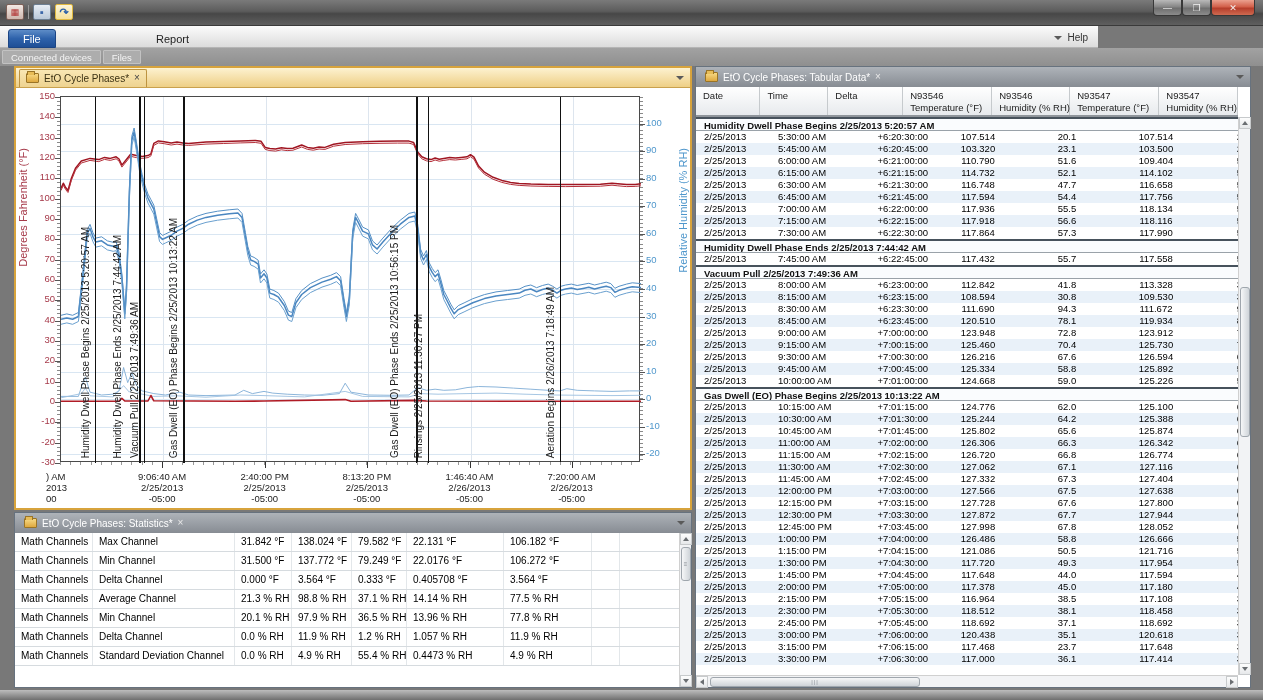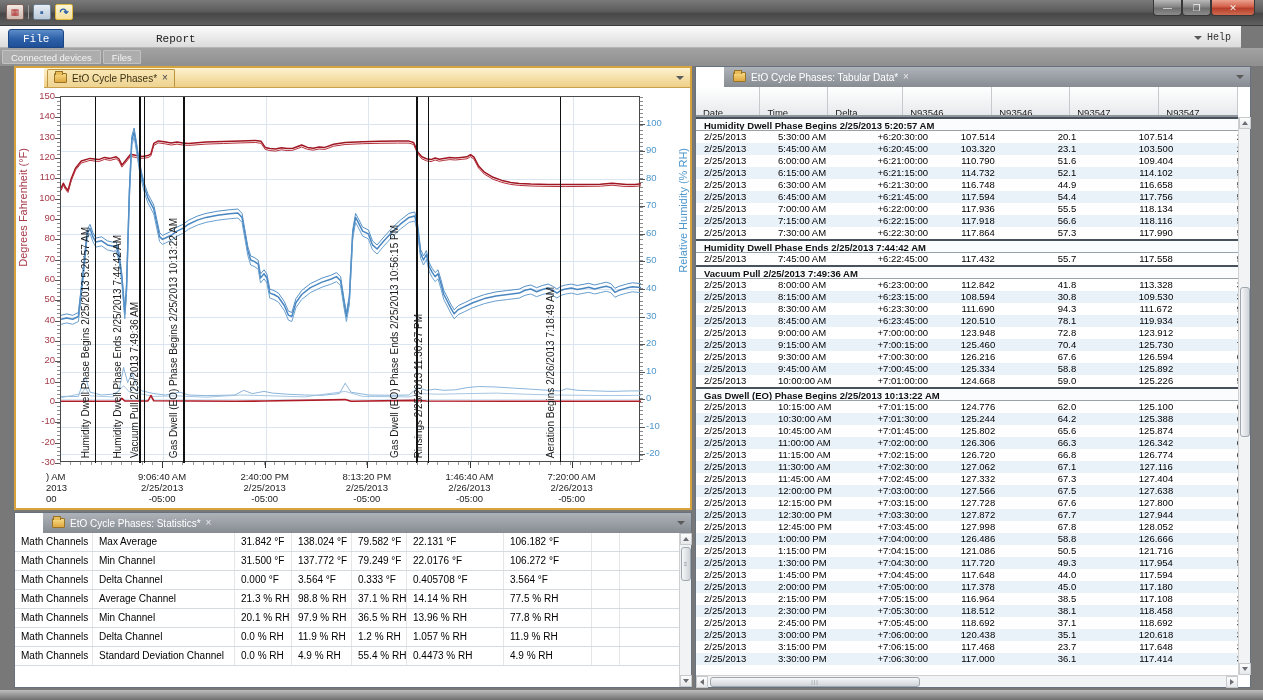--- a/index.html
+++ b/index.html
@@ -20,22 +20,22 @@
   .save-ico { background:linear-gradient(180deg,#e8eef5,#b9c8d8); border:1px solid #6d7f92; color:#3a66a8; }
   .import-ico { background:linear-gradient(180deg,#fdf6da,#f4e09a); border:1px solid #e0b93f; color:#2d62a8; font-weight:bold; }
   .win-btns { position:absolute; right:8px; top:0; display:flex; }
   .wbtn { width:29px; height:16px; border:1px solid #383838; border-top:none;
     border-radius:0 0 4px 4px; display:flex; align-items:center; justify-content:center;
     font-size:9px; color:#f2f2f2;
     background:linear-gradient(180deg,#b9b9b9,#868686 45%,#6e6e6e 55%,#8c8c8c); }
   .wbtn.close { width:44px; background:linear-gradient(180deg,#eba18f,#d2604a 45%,#b53e2b 55%,#cf6a50); }
 
   
-  #tabrow { position:absolute; left:0; top:26px; width:1241px; height:22px;
-    background:linear-gradient(180deg,#fbfbfb,#dcdcdc); border-bottom:1px solid #b5b5b5;font-family:Liberation Mono, monospace; }
+  #tabrow { position:absolute; left:0; top:26px; width:1098px; height:22px;
+    background:linear-gradient(180deg,#fbfbfb,#dcdcdc); border-bottom:1px solid #b5b5b5; }
   .rtab { position:absolute; top:3px; height:19px; padding:0 14px; font-size:11px;
     display:flex; align-items:center; border-radius:3px 3px 0 0; color:#222; }
   .rtab.file { left:8px; color:#fff;
     background:linear-gradient(180deg,#5d8cc7,#2e62ab 50%,#1f4f96); border:1px solid #1c4584; }
   .rtab.active { background:#fff; border:1px solid #ababab; border-bottom:1px solid #fff; }
   #help-zone { position:absolute; right:10px; top:6px; font-size:10px; color:#333;
     display:flex; align-items:center; gap:5px; }
   .chev-down { width:0; height:0; border-left:4px solid transparent; border-right:4px solid transparent;
     border-top:4px solid #5a5a5a; }
   #ribbonstrip { position:absolute; left:0; top:48px; width:1263px; height:18px;
@@ -46,21 +46,21 @@
 
   #bottomframe { position:absolute; left:0; top:690px; width:1263px; height:10px;
     background:linear-gradient(180deg,#bdbdbd,#6f6f6f); }
 
   
   .panel { position:absolute; background:#fff; }
   #panel-chart { left:14px; top:66px; width:678px; height:444px; border:2px solid #d7a33c; }
   #panel-stats { left:14px; top:512px; width:678px; height:176px; border:1px solid #67727e; }
   #panel-table { left:695px; top:66px; width:556px; height:622px; border:1px solid #67727e; }
 
-  .phdr { height:20px; display:flex; align-items:center; position:relative; padding-left:3px;margin-left:28px; }
+  .phdr { height:20px; display:flex; align-items:center; position:relative; padding-left:3px; }
   .phdr.amber { background:linear-gradient(180deg,#fdf2d0,#eecf86); border-bottom:1px solid #c9a14e; }
   .phdr.gray { background:linear-gradient(180deg,#aeb3b9,#878c93); }
   .ptab { height:18px; display:flex; align-items:center; gap:5px; padding:0 6px; font-size:10px; }
   .amber .ptab { background:linear-gradient(180deg,#f9e7b4,#eed391); border:1px solid #bd9340;
     border-bottom:none; color:#3c3213; border-radius:2px 2px 0 0; }
   .gray .ptab { color:#fff; }
   .folder-ico { width:13px; height:10px; position:relative; background:linear-gradient(180deg,#f7d984,#dfa93f);
     border:1px solid #9a7426; border-radius:1px; }
   .folder-ico:before { content:""; position:absolute; left:0; top:-3px; width:6px; height:3px;
     background:#e8bd58; border:1px solid #9a7426; border-bottom:none; border-radius:1px 1px 0 0; }
@@ -108,21 +108,21 @@
   .scell { padding:3px 4px 0 6px; border-right:1px solid #e3e7ea; white-space:nowrap; overflow:hidden; }
   .hdr .scell { border-right:1px solid #b9bec2; padding-top:4px; }
   .hdr .scell.first { background:#dcebf7; }
   .c0{width:78px;} .c1{width:142px;} .c2{width:57px;} .c3{width:60px;} .c4{width:55px;}
   .c5{width:97px;} .c6{width:88px;} .c7{width:28px; text-align:center;} .cf{flex:1; border-right:none;}
 
   
   #tab-colhdr { position:absolute; left:0; top:20px; right:12px; height:30px; display:flex;
     background:linear-gradient(180deg,#ffffff,#e7eaed); border-bottom:2px solid #8f959b;
     font-size:9.5px; color:#222; overflow:hidden; }
-  .thcell { border-right:1px solid #c6cacd; padding:20px 0 0 7px; line-height:12px; white-space:nowrap; }
+  .thcell { border-right:1px solid #c6cacd; padding:3px 0 0 7px; line-height:12px; white-space:nowrap; }
   #tab-body { position:absolute; left:0; top:50px; right:12px; bottom:12px; overflow:hidden;
     font-size:9.5px; }
   .grp { height:14px; line-height:13px; font-weight:bold; color:#111; background:#fafcfe;
     border-top:2px solid #47525c; border-bottom:1px solid #9aa2a9; padding-left:8px;
     white-space:nowrap; overflow:hidden; }
   .drow { display:flex; height:12px; line-height:12px; white-space:nowrap; }
   .drow.alt { background:#e9f1f9; }
   .dcell { overflow:hidden; flex:none; }
   .d0{width:72px; padding-left:8px;} .d1{width:76px; padding-left:10px;}
   .d2{width:84px; padding-left:10px;text-align:right;}
@@ -352,21 +352,21 @@
     <div class="ptab">
       <div class="folder-ico"></div>
       <span>EtO Cycle Phases: Statistics*</span>
       <span class="tab-close">×</span>
     </div>
     <div class="chev-down hdr-drop"></div>
   </div>
   <div id="stats-table">
       <div class="srow">
         <div class="scell c0">Math Channels</div>
-        <div class="scell c1">Max Average</div>
+        <div class="scell c1">Max Channel</div>
         <div class="scell c2">31.842 °F</div>
         <div class="scell c3">138.024 °F</div>
         <div class="scell c4">79.582 °F</div>
         <div class="scell c5">22.131 °F</div>
         <div class="scell c6">106.182 °F</div>
         <div class="scell c7"></div>
         <div class="scell cf"></div>
       </div>
       <div class="srow">
         <div class="scell c0">Math Channels</div>
@@ -523,21 +523,21 @@
         <div class="dcell d3">114.732</div>
         <div class="dcell d4">52.1</div>
         <div class="dcell d5">114.102</div>
         <div class="dcell d6">57.5</div>
       </div>
       <div class="drow">
         <div class="dcell d0">2/25/2013</div>
         <div class="dcell d1">6:30:00 AM</div>
         <div class="dcell d2">+6:21:30:00</div>
         <div class="dcell d3">116.748</div>
-        <div class="dcell d4">44.9</div>
+        <div class="dcell d4">47.7</div>
         <div class="dcell d5">116.658</div>
         <div class="dcell d6">57.1</div>
       </div>
       <div class="drow alt">
         <div class="dcell d0">2/25/2013</div>
         <div class="dcell d1">6:45:00 AM</div>
         <div class="dcell d2">+6:21:45:00</div>
         <div class="dcell d3">117.594</div>
         <div class="dcell d4">54.4</div>
         <div class="dcell d5">117.756</div>

